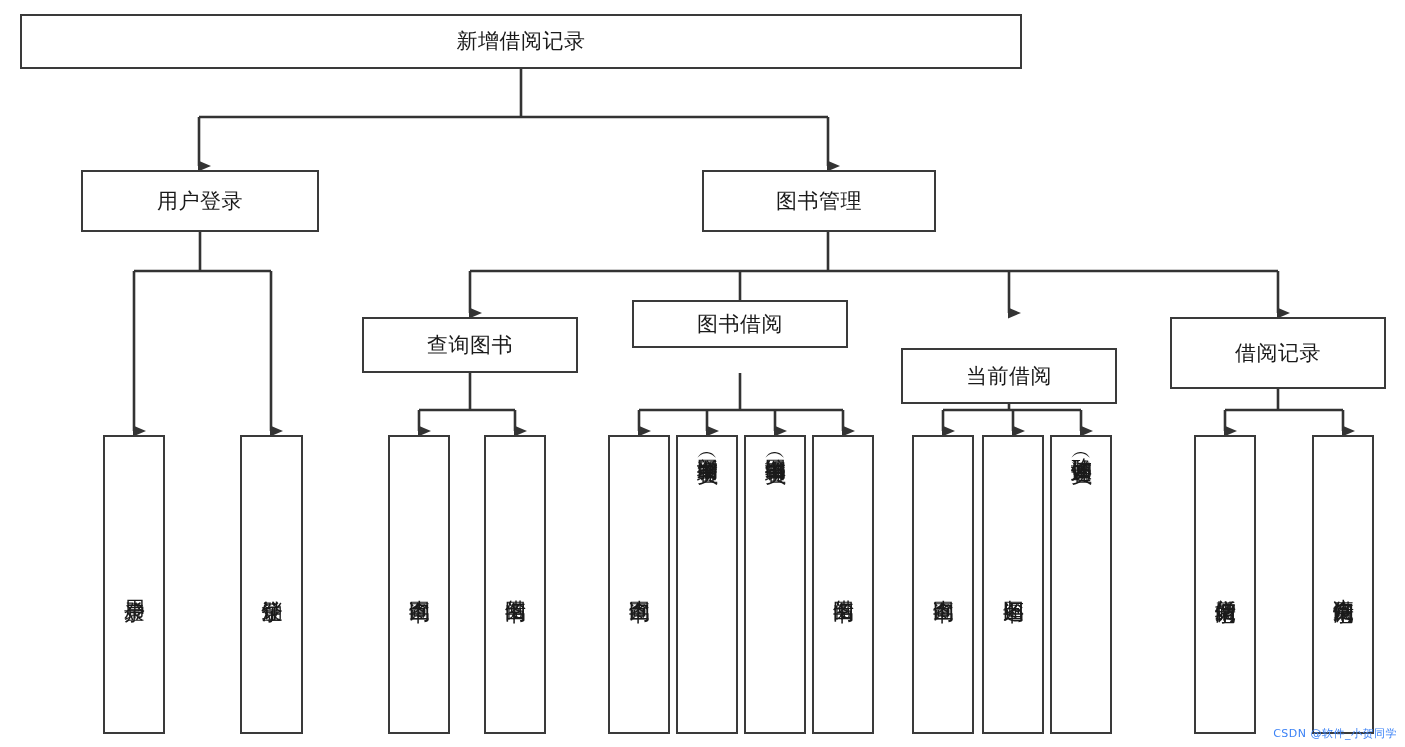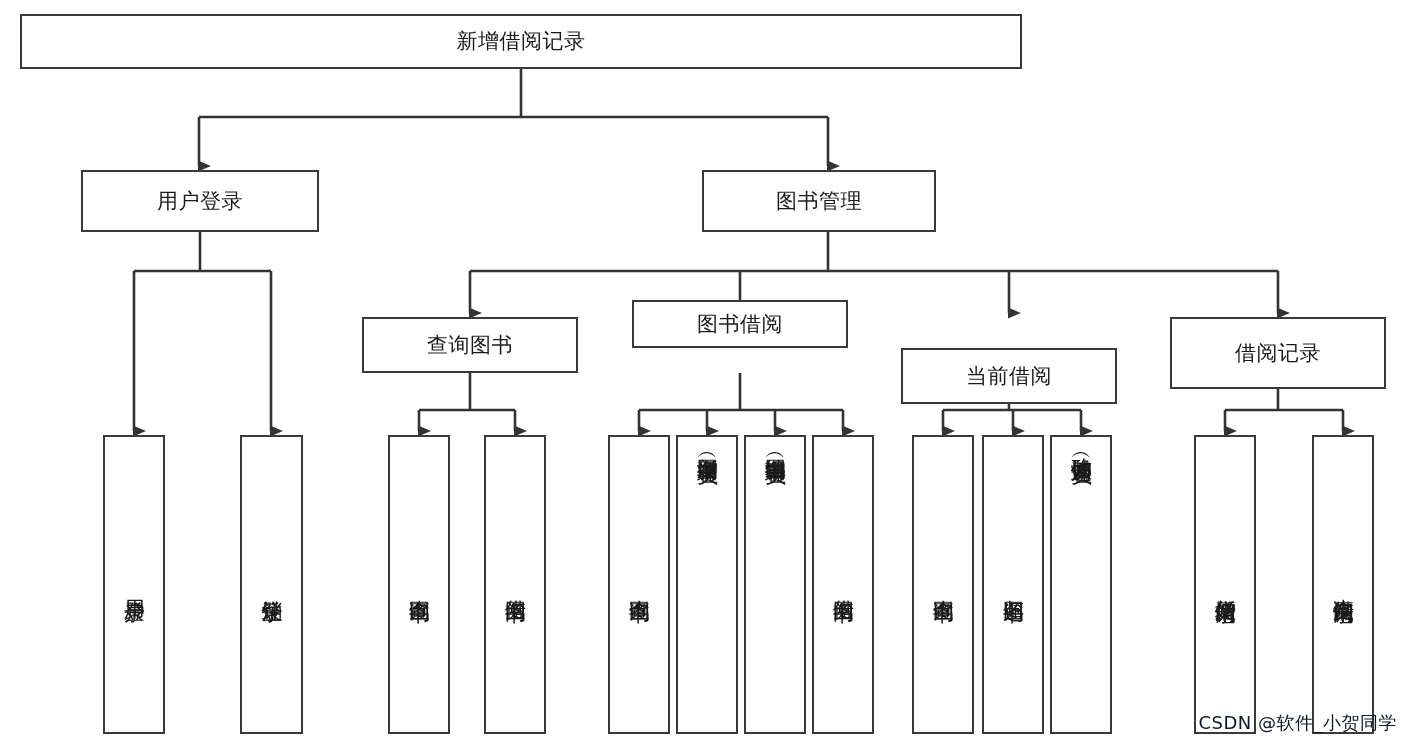--- a/index.html
+++ b/index.html
@@ -56,23 +56,23 @@
     letter-spacing: 1px;
     white-space: normal;
     max-height: 100%;
   }
   .node.leaf.topalign {
     align-items: flex-start;
   }
   #watermark {
     position: absolute;
     right: 8px;
-    bottom: 12px;
-    font-size: 18px;
-    color: #0f172a;
+    bottom: 6px;
+    font-size: 11px;
+    color: #3b82f6;
     letter-spacing: 0.5px;
     user-select: none;
     white-space: nowrap;
   }
 </style>
 </head>
 <body>
 
 <div id="diagram-root">
 

